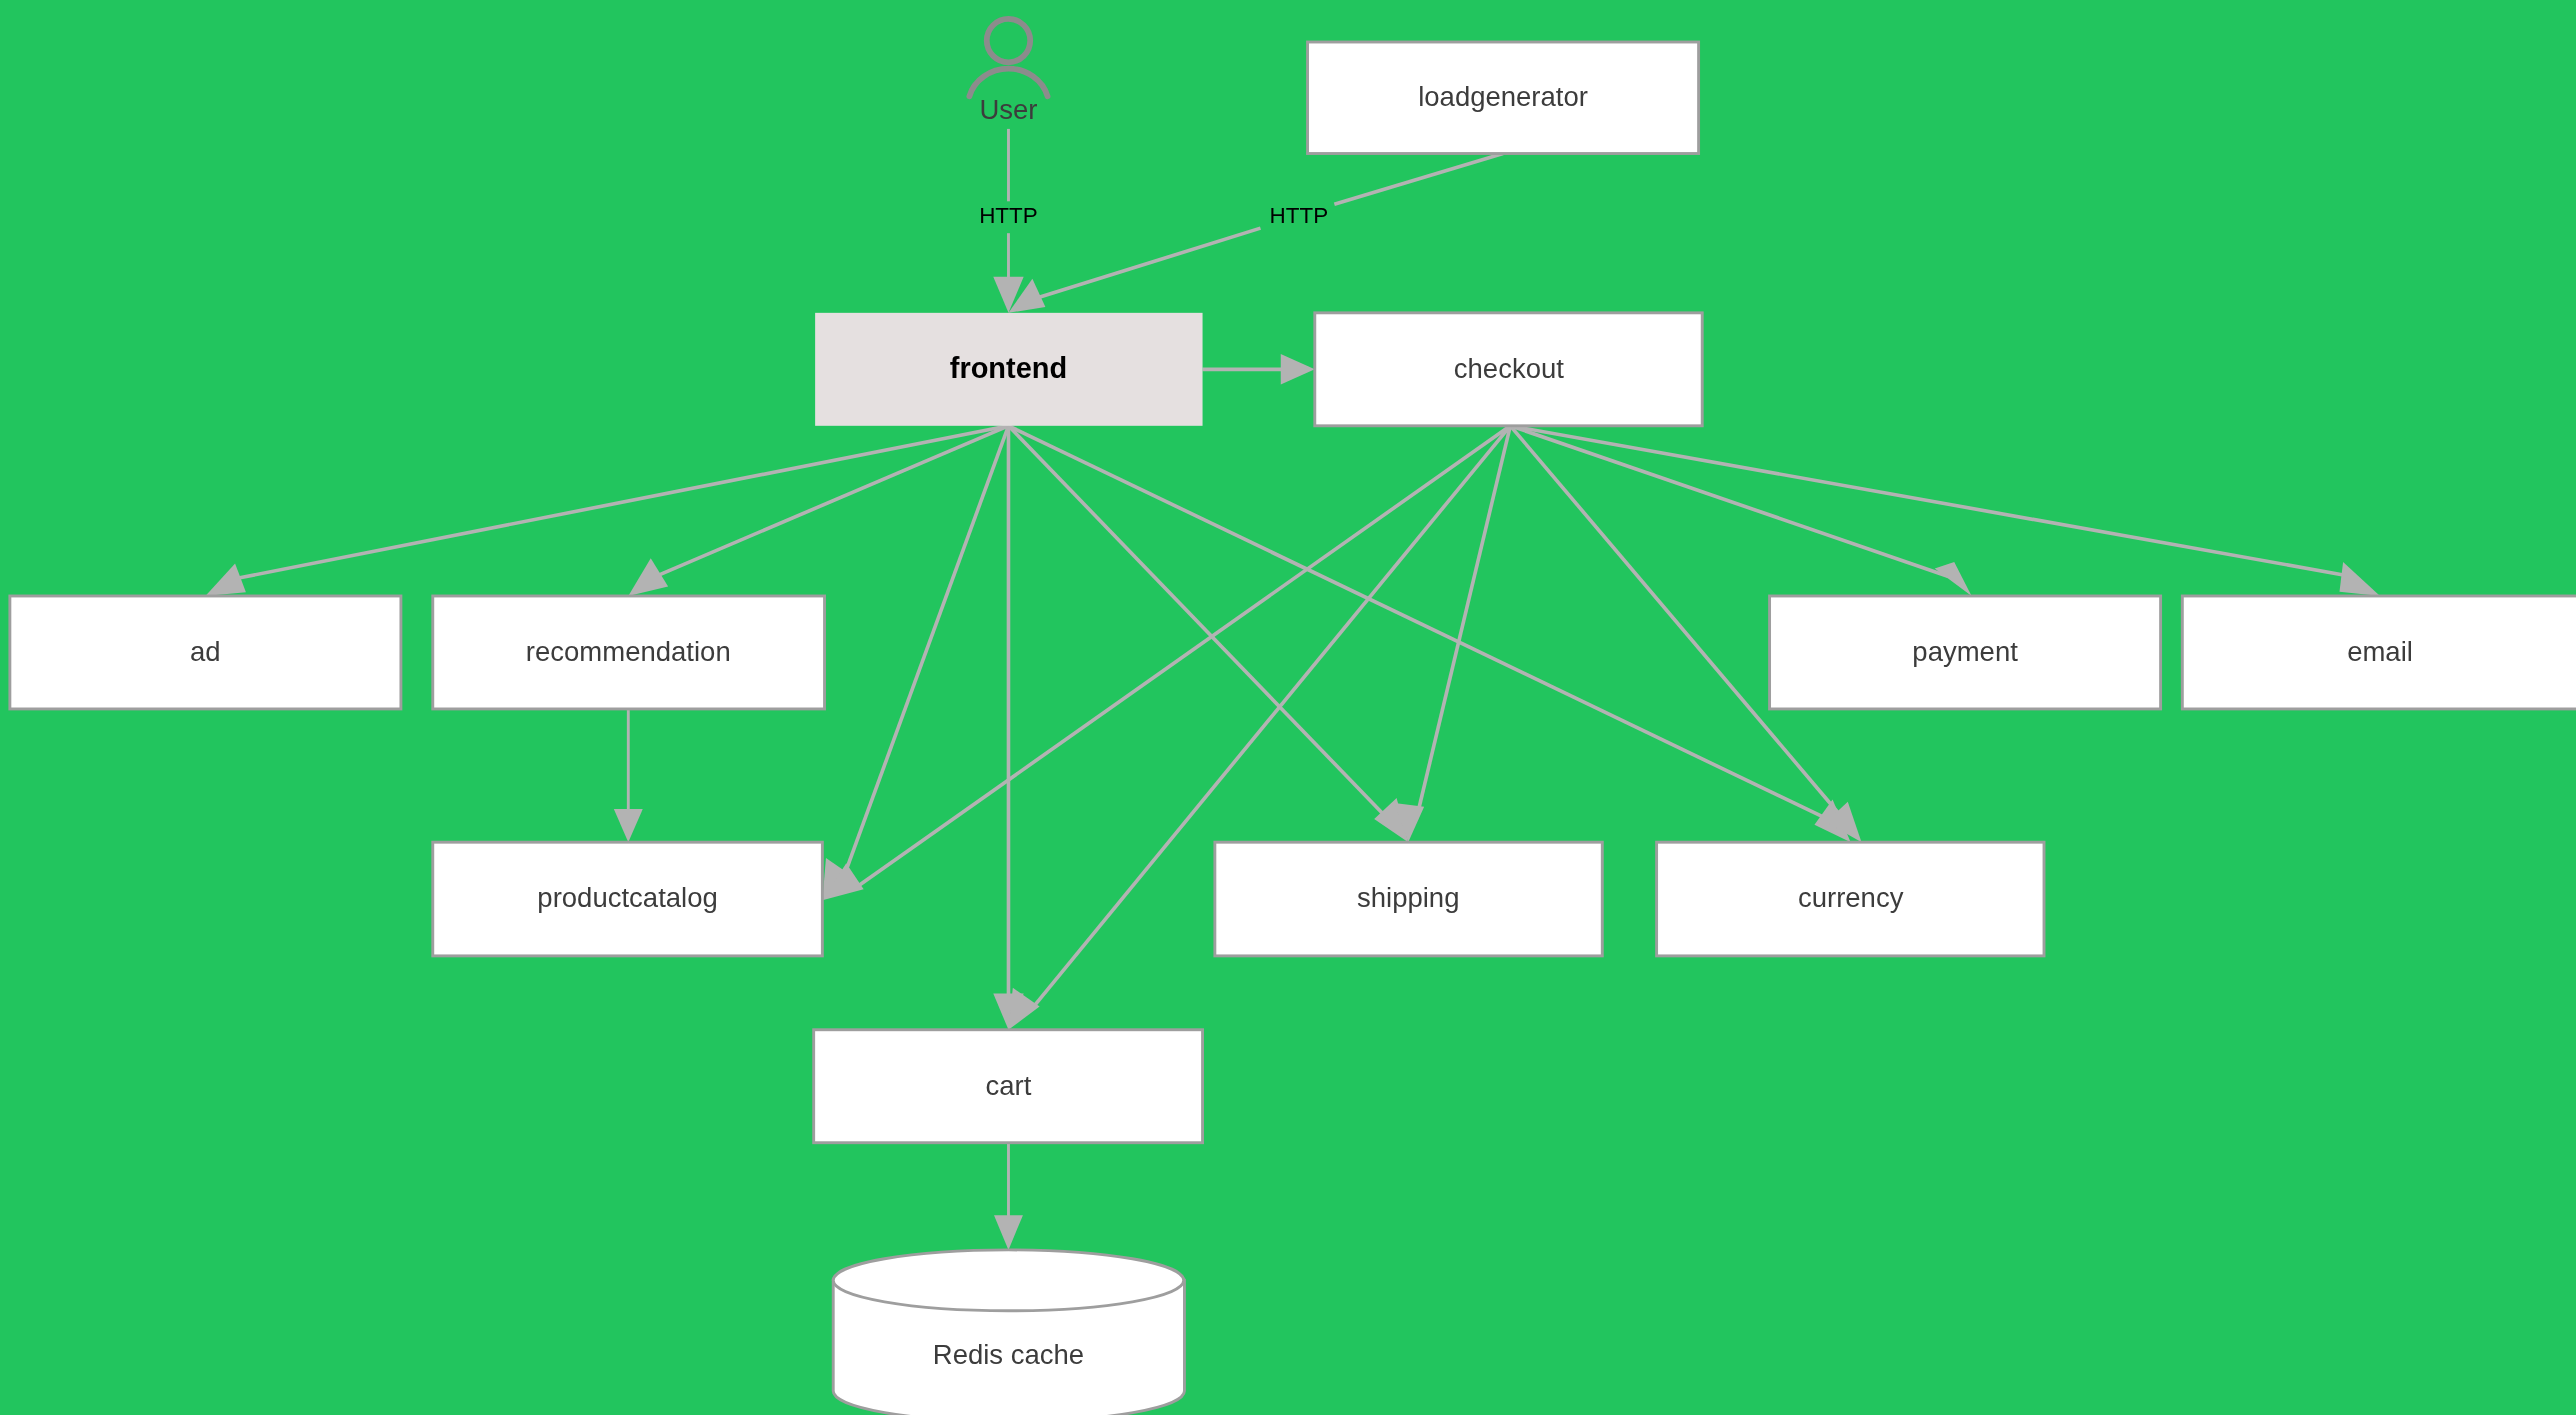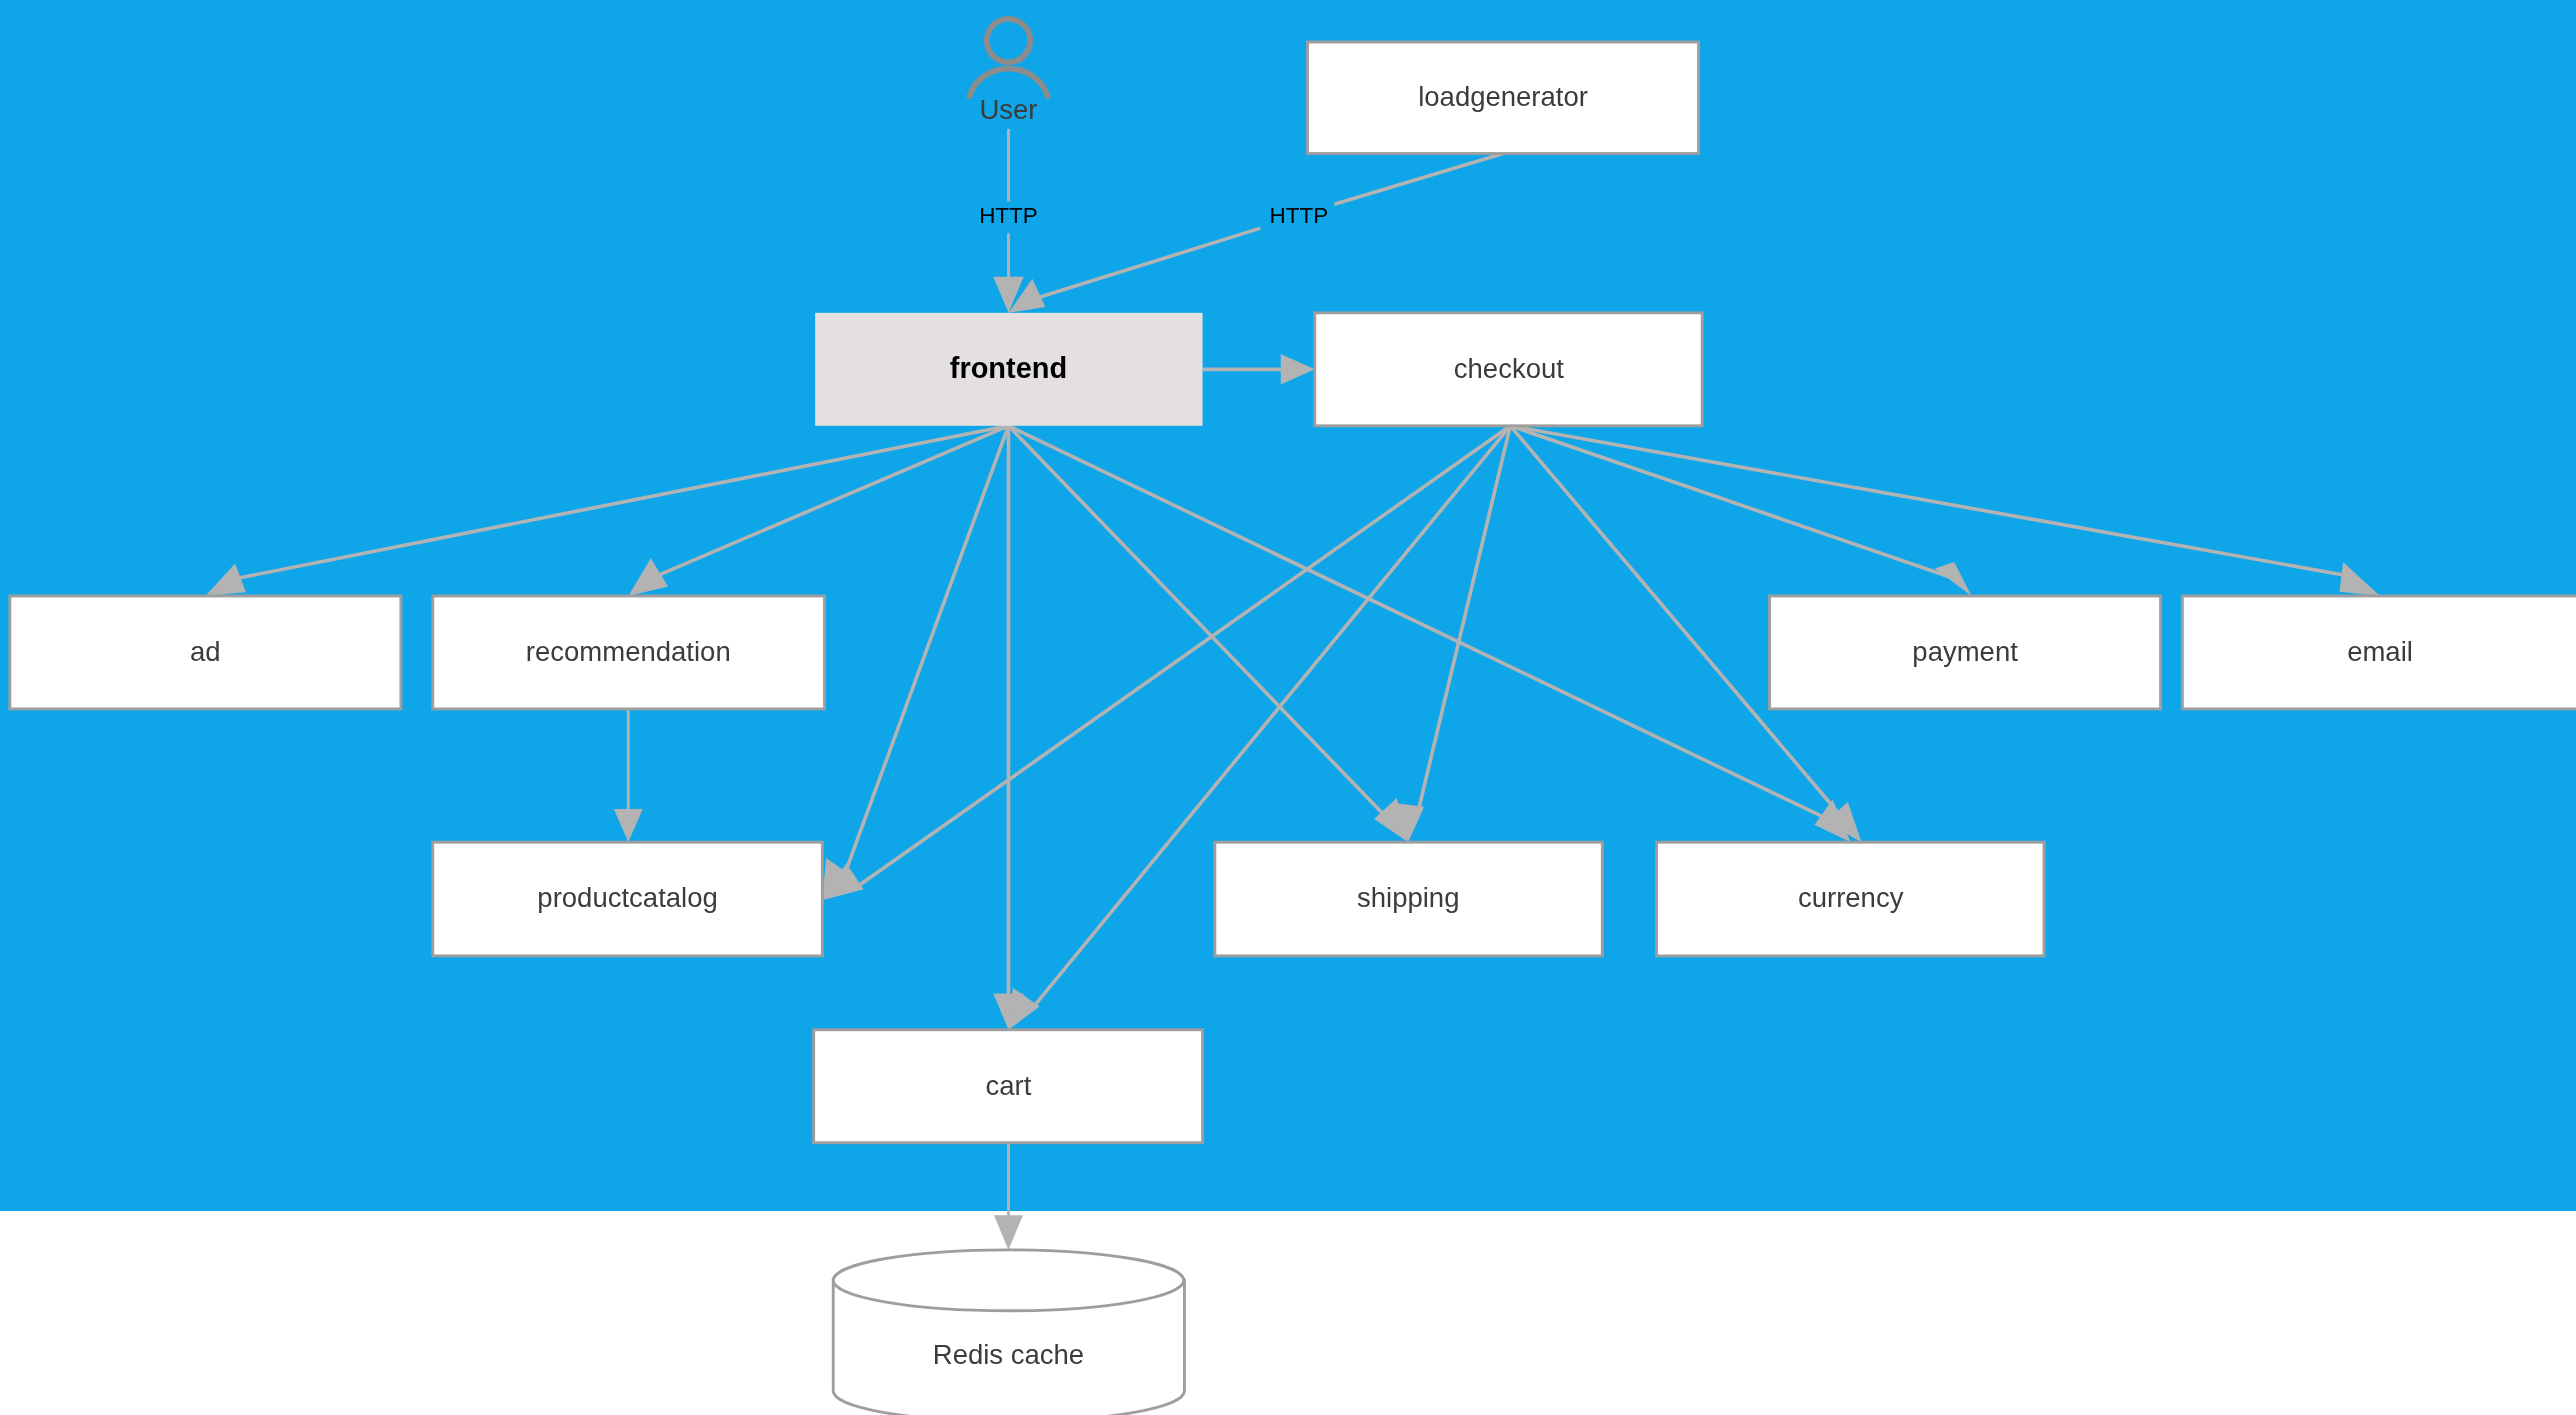--- a/index.html
+++ b/index.html
@@ -9,22 +9,22 @@
   }
   body {
     width: 2576px;
     height: 1415px;
     overflow: hidden;
     font-family: "Liberation Sans", sans-serif;
   }
   #diagram-root {
     position: relative;
     width: 2576px;
-    height: 1211px;
-    background: #0ea5e9;
+    height: 1415px;
+    background: #22c55e;
   }
   svg#diagram-svg {
     position: absolute;
     top: 0;
     left: 0;
     width: 2576px;
     height: 1415px;
     display: block;
   }
   .node-label {

